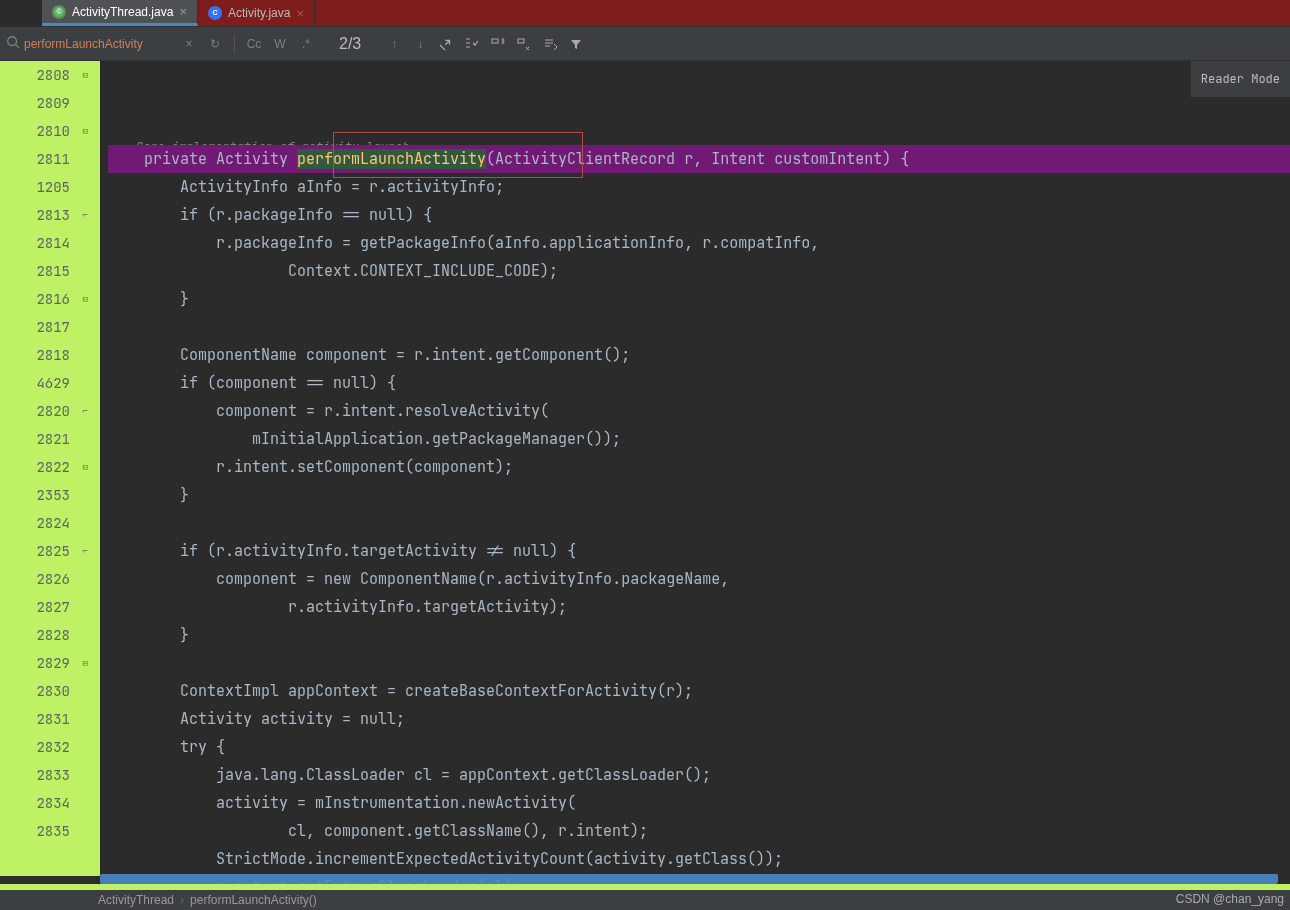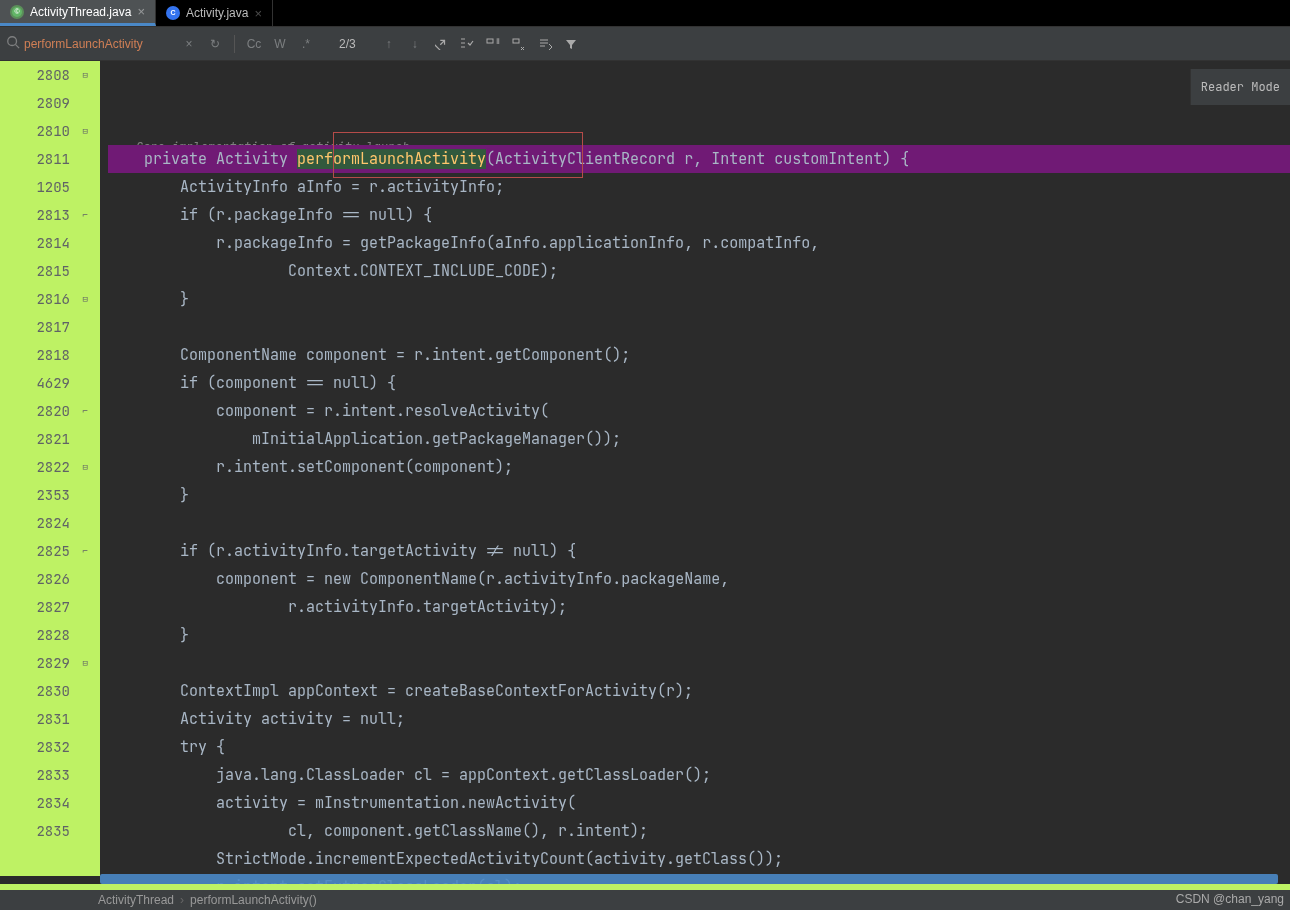--- a/index.html
+++ b/index.html
@@ -8,22 +8,23 @@
     height: 910px;
     background: #2b2b2b;
     font-family: "Segoe UI", sans-serif;
     color: #a9b7c6;
     overflow: hidden;
     position: relative;
   }
   .tabs {
     display: flex;
     height: 27px;
-    background: #000000;
+    background: #7f1d1d;
     border-bottom: 1px solid #323232;
+    margin-left: 42px;
   }
   .tab {
     display: flex;
     align-items: center;
     padding: 0 10px;
     gap: 6px;
     font-size: 12px;
     color: #bbb;
     border-right: 1px solid #323232;
     cursor: pointer;
@@ -42,41 +43,41 @@
     background: #3c3f41; border-bottom: 1px solid #323232;
     padding: 0 6px; gap: 4px;
   }
   .search-icon { width:14px; height:14px; opacity:.6; }
   .find-input {
     border: none; background: transparent; color: #d07f55;
     font-size: 12px; width: 150px; outline: none;
   }
   .fb-btn { width: 22px; height: 22px; display:flex; align-items:center; justify-content:center; color:#7c7f81; font-size:12px; cursor:pointer; border-radius:3px; }
   .fb-sep { width:1px; height:18px; background:#555; margin:0 4px; }
-  .count { font-size:12px; color:#bbb; margin: 0 18px; text-align: right; }
+  .count { font-size:16px; color:#bbb; margin: 0 18px; text-align: right; }
 
   .editor { display:flex; height: 815px; position: relative; }
   .gutter {
     width: 100px; background:#bef264;
     font-family: "JetBrains Mono","Consolas",monospace;
     font-size:14px; color:#606366; text-align:right; padding-right:30px;
     line-height:28px; padding-top: 0px; position:relative;
   }
   .gutter .ln { height:28px; position:relative; }
   .gutter .fold { position:absolute; right:-18px; top:0; width:10px; color:#606366; font-size:9px; }
   .code {
     flex:1; font-family:"JetBrains Mono","Consolas",monospace;
     font-size:15px; line-height:28px; white-space:pre; 
     padding-left: 8px; position: relative;
   }
   .code .hint { color:#808080; font-size:12px; font-style:italic; margin-left: 28px; position:relative; top:-12px; height:0; }
   .mn { color:#ffc66d; }
   .hl { background:#32593d; } 
   .reader {
-    position:absolute; right:0; top:8px; background:#3c3f41; color:#bbb;
+    position:absolute; right:0; top:0; background:#3c3f41; color:#bbb;
     font-size:12px; padding:4px 10px; border-left:1px solid #323232;
     cursor:pointer;
   }
   .red-box {
     position:absolute; border:1px solid #b54b49;
     left:225px; top:-13px; width:250px; height:46px; pointer-events:none;
   }
   .breadcrumbs {
     position:absolute; bottom:0; left:0; right:0; height:26px;
     background:#3c3f41; border-top:6px solid #bef264;

